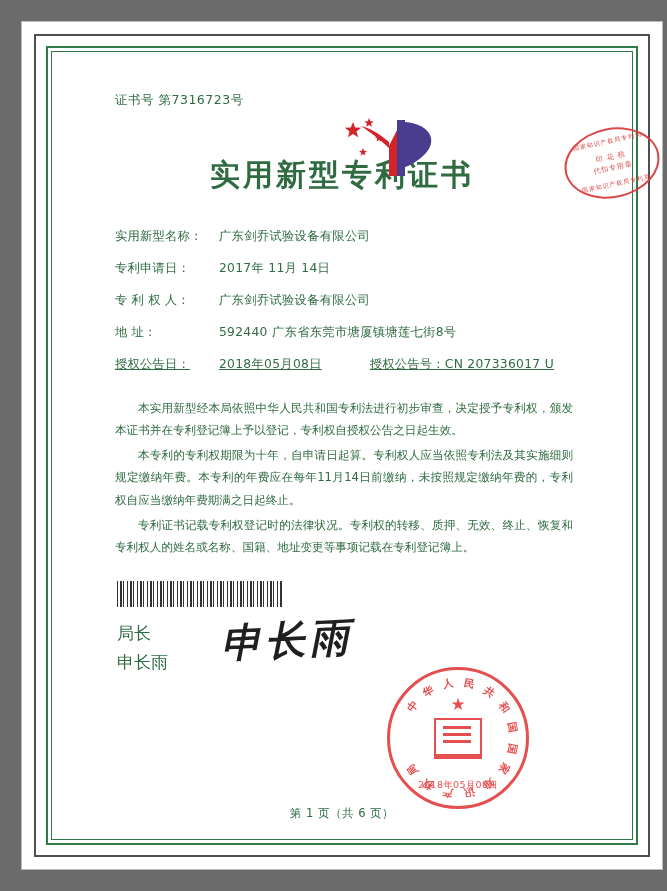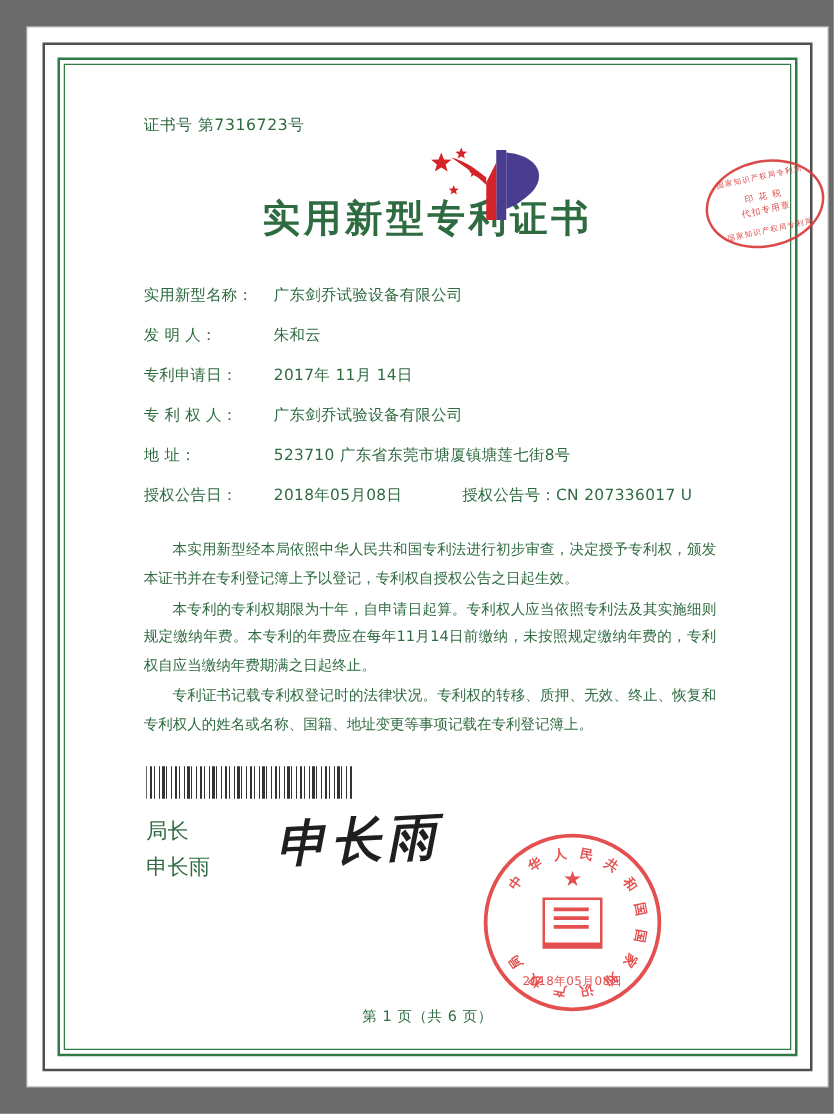--- a/index.html
+++ b/index.html
@@ -92,20 +92,21 @@
     width: 104px;
     flex: 0 0 104px;
     letter-spacing: 0.2px;
     white-space: pre;
   }
   .field-value {
     letter-spacing: 0.3px;
   }
   .field-row.grant {
     margin-bottom: 4px;
+    text-decoration: underline;
   }
   .grant-gap {
     display: inline-block;
     width: 48px;
   }
   .grant-second-label {
     letter-spacing: 0.2px;
   }
   .body-text {
     margin: 26px 44px 14px 48px;
@@ -296,34 +297,30 @@
     </div>
 
     <div class="title">实用新型专利证书</div>
 
     <div class="fields">
       <div class="field-row">
         <div class="field-label">实用新型名称：</div>
         <div class="field-value">广东剑乔试验设备有限公司</div>
       </div>
       <div class="field-row">
-        <div class="field-label">发 明 人：</div>
-        <div class="field-value">朱和云</div>
-      </div>
-      <div class="field-row">
         <div class="field-label">专利申请日：</div>
         <div class="field-value">2017年 11月 14日</div>
       </div>
       <div class="field-row">
         <div class="field-label">专 利 权 人：</div>
         <div class="field-value">广东剑乔试验设备有限公司</div>
       </div>
       <div class="field-row">
         <div class="field-label">地 址：</div>
-        <div class="field-value">523710 广东省东莞市塘厦镇塘莲七街8号</div>
+        <div class="field-value">592440 广东省东莞市塘厦镇塘莲七街8号</div>
       </div>
       <div class="field-row grant">
         <div class="field-label">授权公告日：</div>
         <div class="field-value">2018年05月08日</div>
         <span class="grant-gap"></span>
         <div class="grant-second-label">授权公告号：</div>
         <div class="field-value">CN 207336017 U</div>
       </div>
     </div>
 

